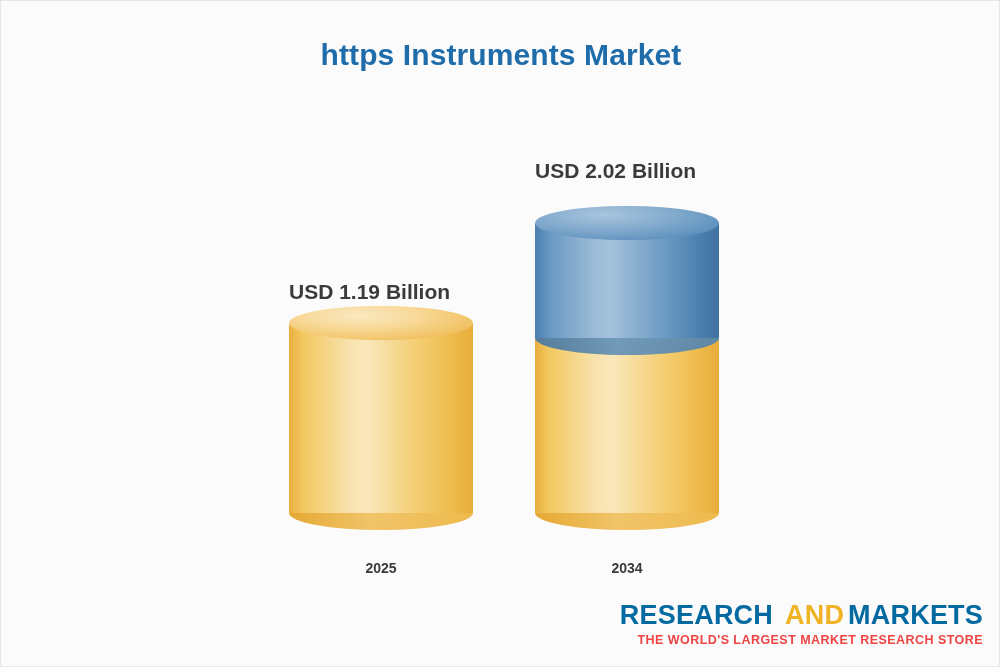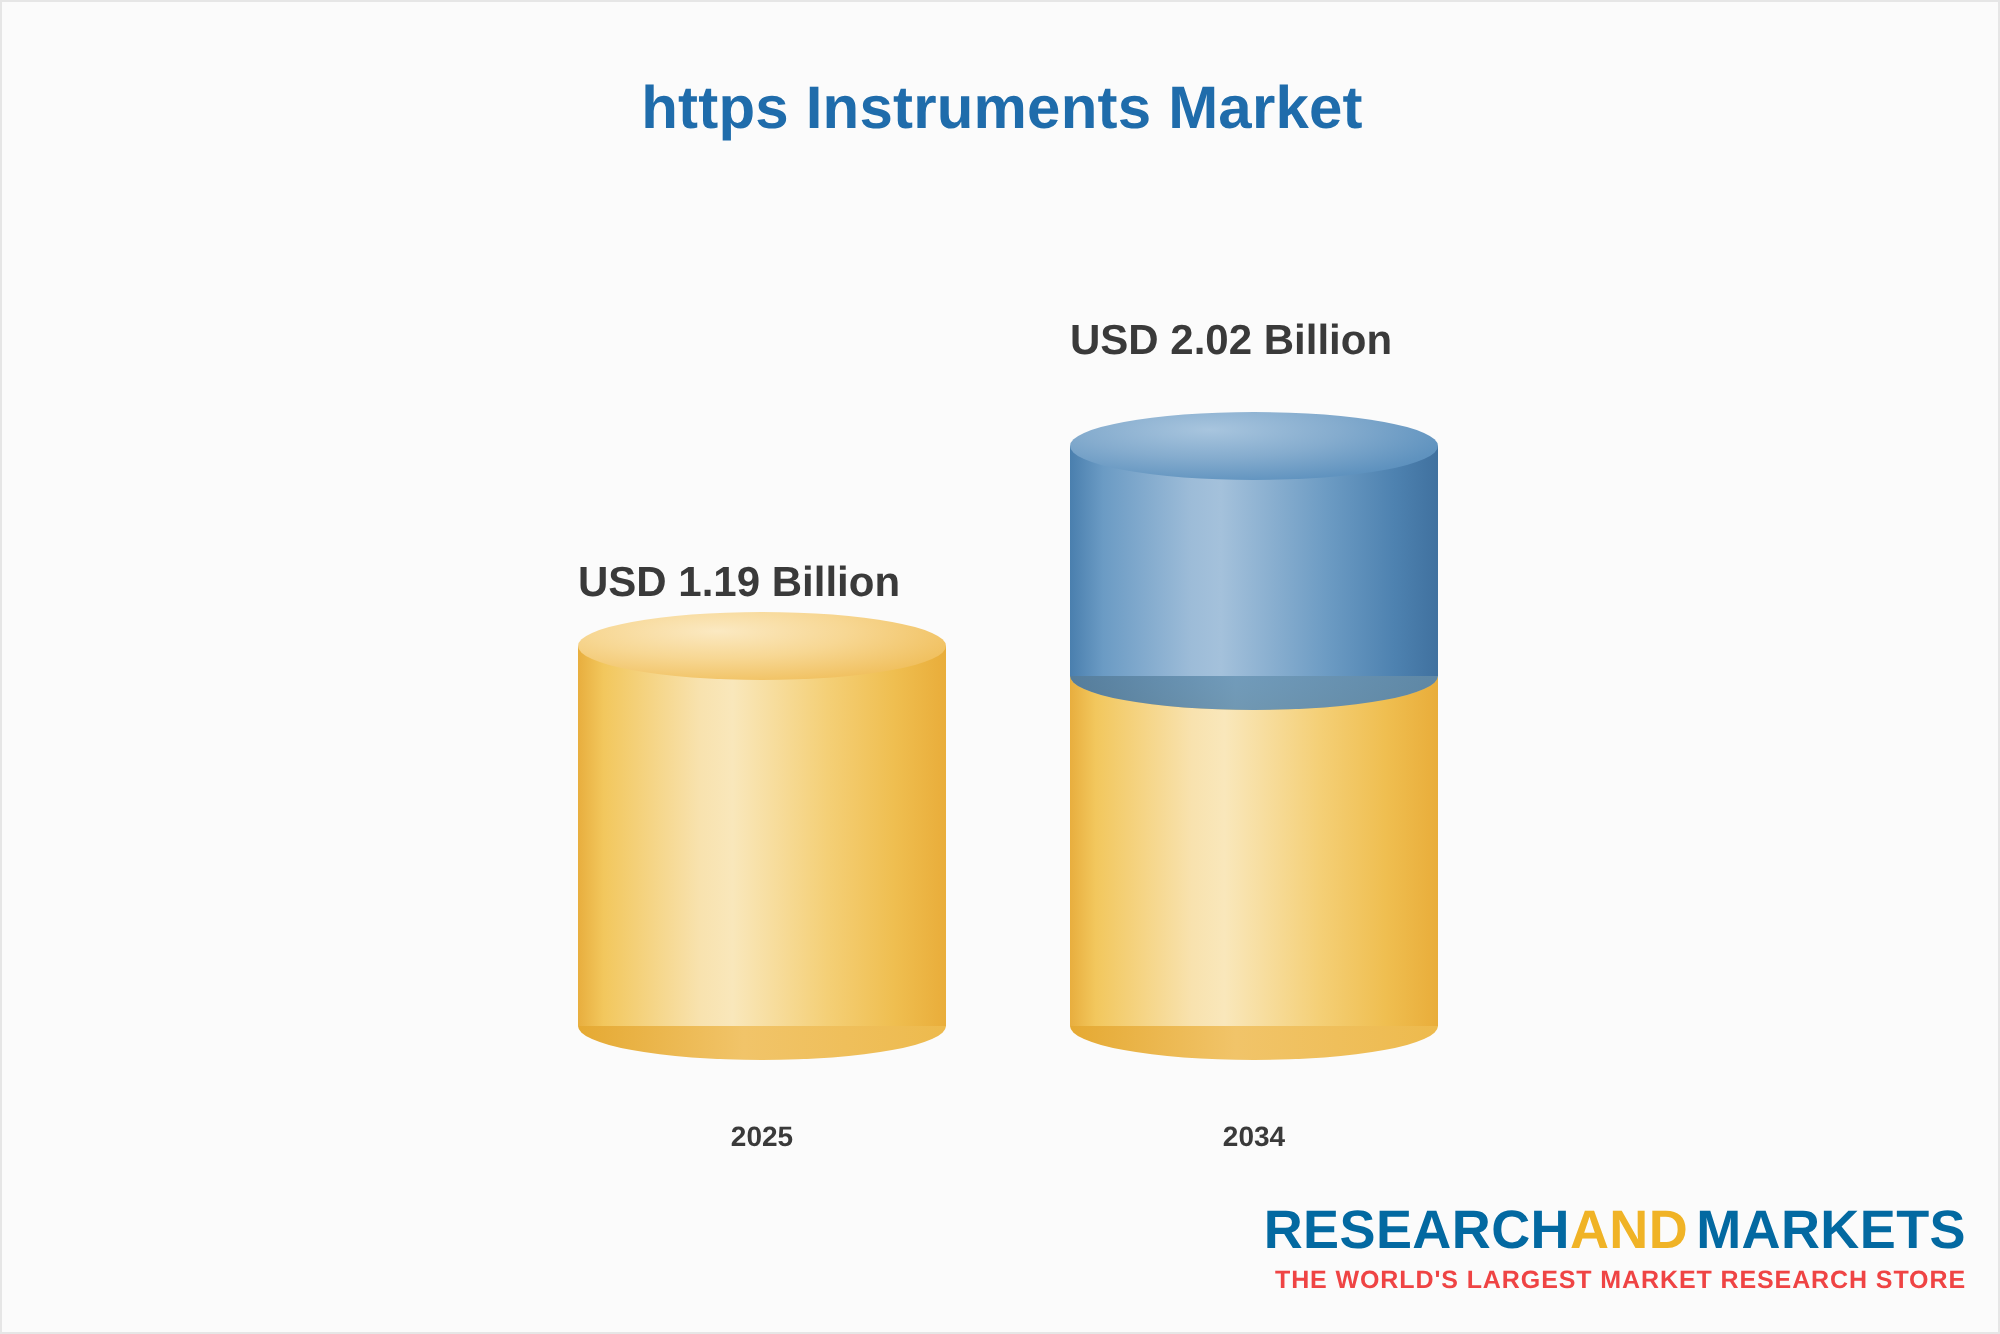--- a/index.html
+++ b/index.html
@@ -252,17 +252,17 @@
         <div class="cap cap-top"></div>
       </div>
 
       <div class="cat-label">2034</div>
     </div>
 
   </div>
 
 
   <div class="logo">
-    <div class="logo-main"><span class="w-blue">RESEARCH</span><span class="w-gold" style="margin-left: 0; text-align: center;">AND</span><span class="w-blue" style="margin-left: 4px;">MARKETS</span></div>
+    <div class="logo-main"><span class="w-blue">RESEARCH</span><span class="w-gold" style="margin-left: 12px; text-align: center;">AND</span><span class="w-blue" style="margin-left: 4px;">MARKETS</span></div>
     <div class="logo-tag">THE WORLD'S LARGEST MARKET RESEARCH STORE</div>
   </div>
 
 </div>
 
 </body></html>

